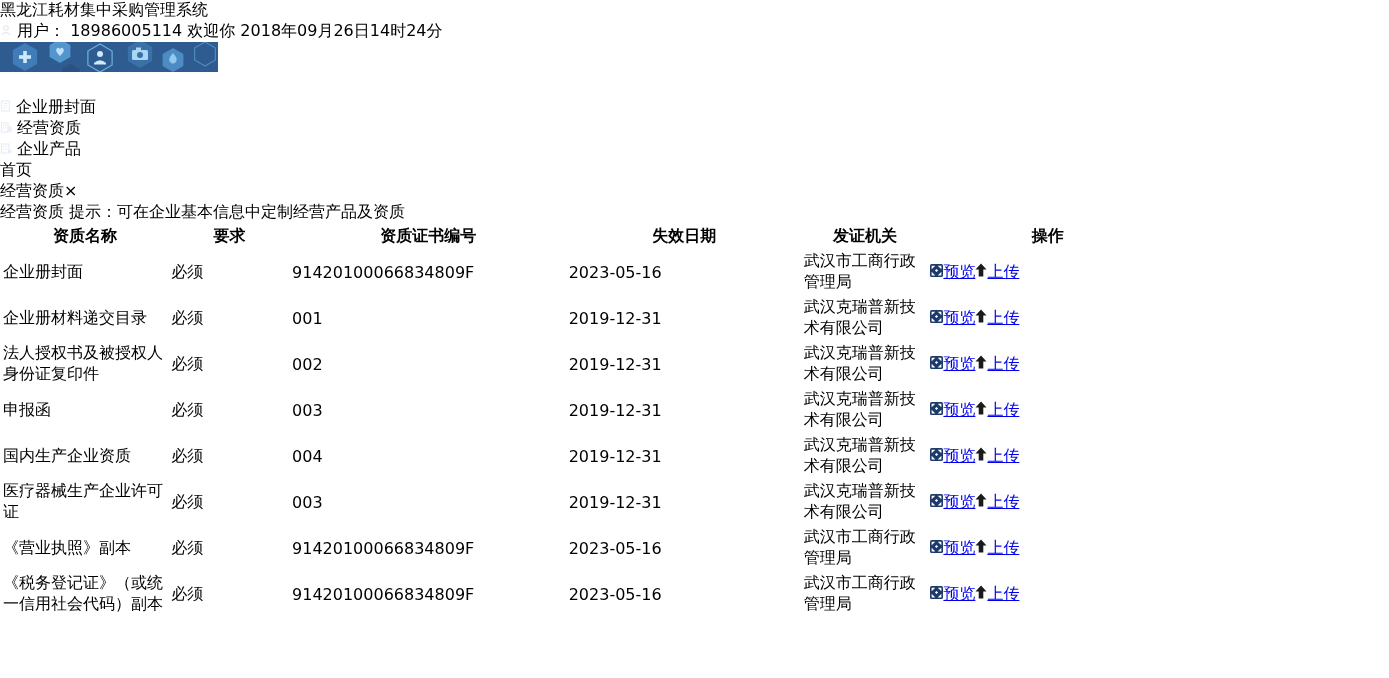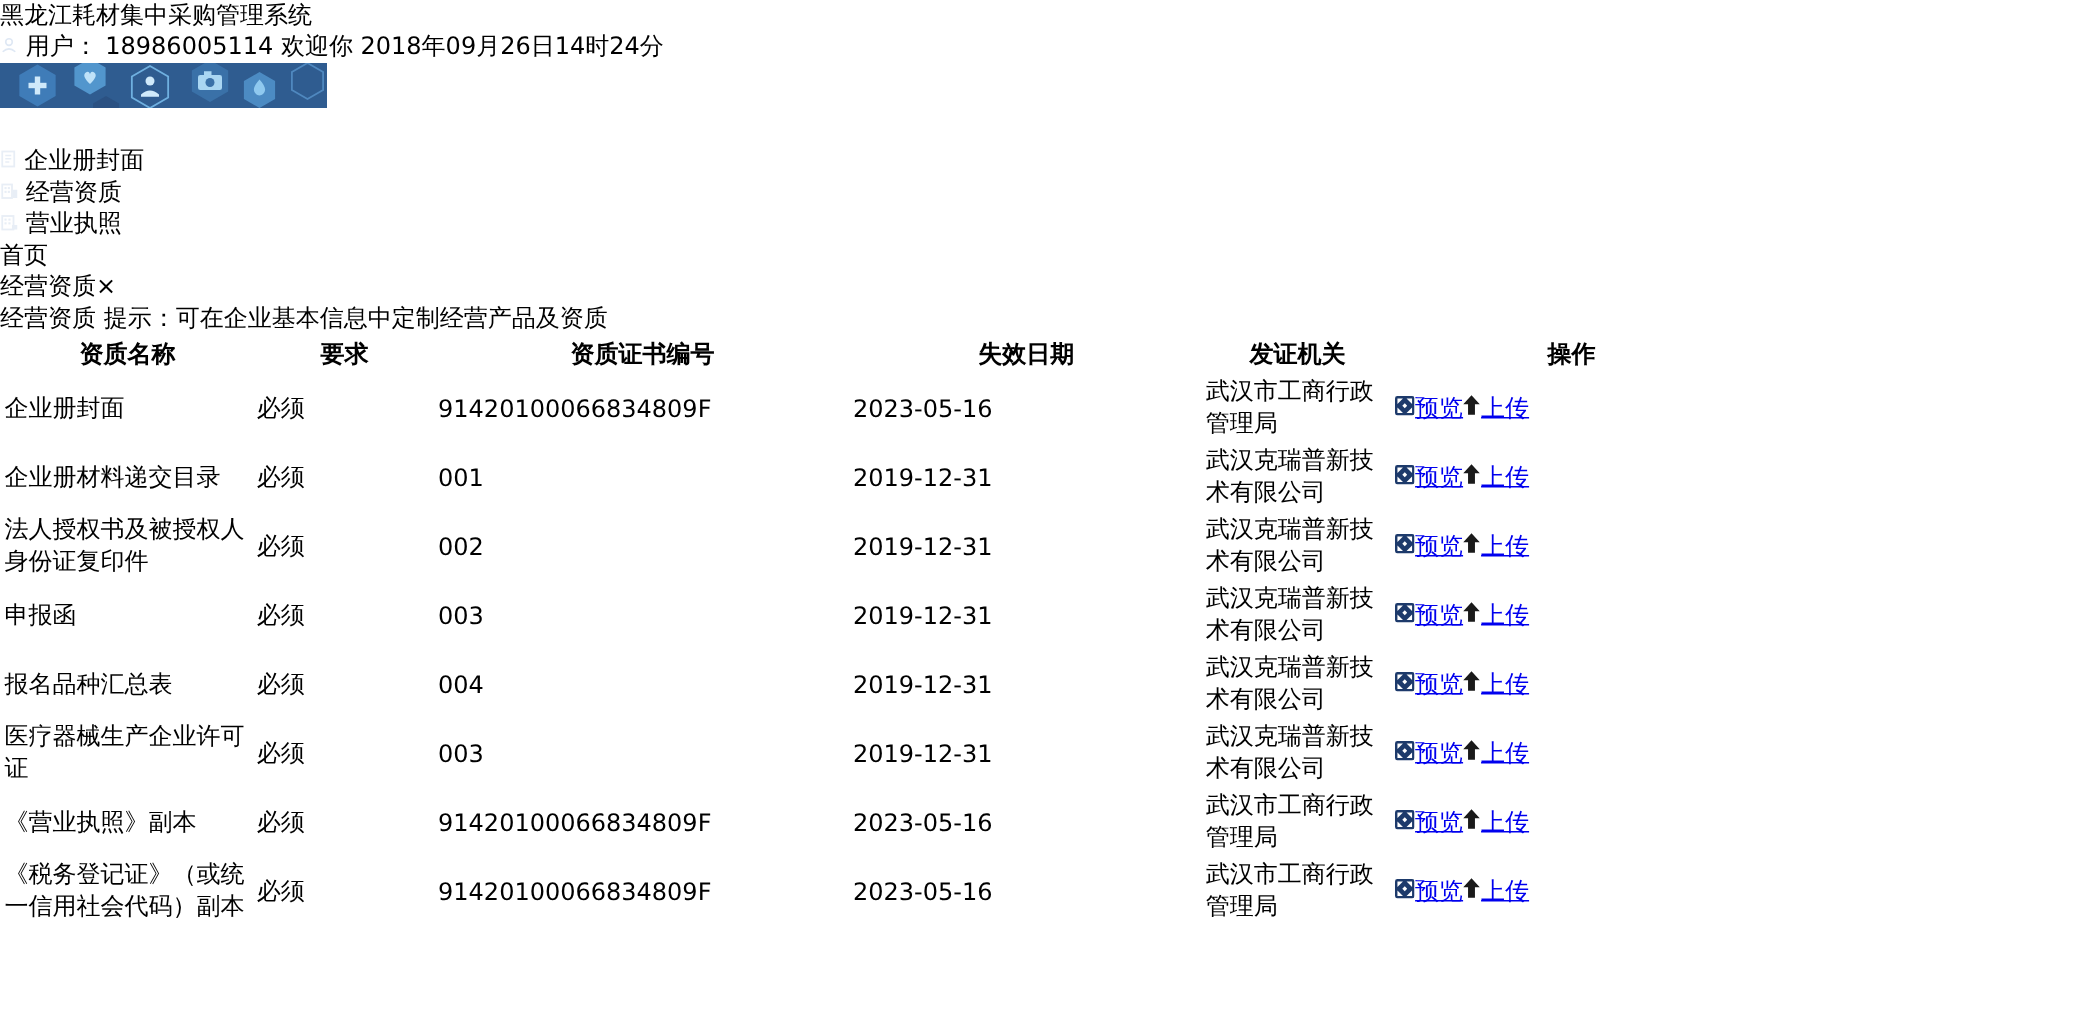--- a/index.html
+++ b/index.html
@@ -183,21 +183,21 @@
           <span>
             <svg width="12" height="12" viewBox="0 0 12 12">
                 <rect x="1.5" y="2" width="7.5" height="9" fill="none" stroke="#e8eef6" stroke-width="1.2"></rect>
                 <rect x="3" y="3.7" width="1.4" height="1.4" fill="#e8eef6"></rect>
                 <rect x="5.6" y="3.7" width="1.4" height="1.4" fill="#e8eef6"></rect>
                 <rect x="3" y="6.2" width="1.4" height="1.4" fill="#e8eef6"></rect>
                 <rect x="5.6" y="6.2" width="1.4" height="1.4" fill="#e8eef6"></rect>
                 <rect x="8" y="8" width="3.5" height="3" fill="#e8eef6"></rect>
               </svg>
           </span>
-          <span>营业执照</span>
+          <span>企业产品</span>
         </div>
 
         <div class="side-fill"></div>
 
       </aside>
 
       <main class="main">
         <div class="tabbar">
           <div class="tab">
             <span>首页</span>
@@ -296,21 +296,21 @@
                           <path d="M2 2 L6.5 2 L2 6.5 Z" fill="#fff"></path>
                           <path d="M14 2 L14 6.5 L9.5 2 Z" fill="#fff"></path>
                           <path d="M2 14 L2 9.5 L6.5 14 Z" fill="#fff"></path>
                           <path d="M14 14 L9.5 14 L14 9.5 Z" fill="#fff"></path>
                           <rect x="6.6" y="6.6" width="2.8" height="2.8" fill="#fff" transform="rotate(45 8 8)"></rect>
                         </svg><span>预览</span></a><a href="javascript:void(0)" class="op-link"><svg width="12" height="14" viewBox="0 0 12 14">
                           <path d="M6 0.5 L11.5 6.5 L8.3 6.5 L8.3 13.5 L3.7 13.5 L3.7 6.5 L0.5 6.5 Z" fill="#1a1a1a"></path>
                         </svg><span>上传</span></a></td>
                   </tr>
                   <tr class="alt">
-                    <td class="c-name">报名品种汇总表</td>
+                    <td class="c-name">国内生产企业资质</td>
                     <td class="c-req">必须</td>
                     <td class="c-cert">004</td>
                     <td class="c-date">2019-12-31</td>
                     <td class="c-org">武汉克瑞普新技术有限公司</td>
                     <td class="c-ops"><a href="javascript:void(0)" class="op-link"><svg width="13" height="13" viewBox="0 0 16 16">
                           <rect width="16" height="16" rx="2" fill="#1d3a6b"></rect>
                           <path d="M2 2 L6.5 2 L2 6.5 Z" fill="#fff"></path>
                           <path d="M14 2 L14 6.5 L9.5 2 Z" fill="#fff"></path>
                           <path d="M2 14 L2 9.5 L6.5 14 Z" fill="#fff"></path>
                           <path d="M14 14 L9.5 14 L14 9.5 Z" fill="#fff"></path>

